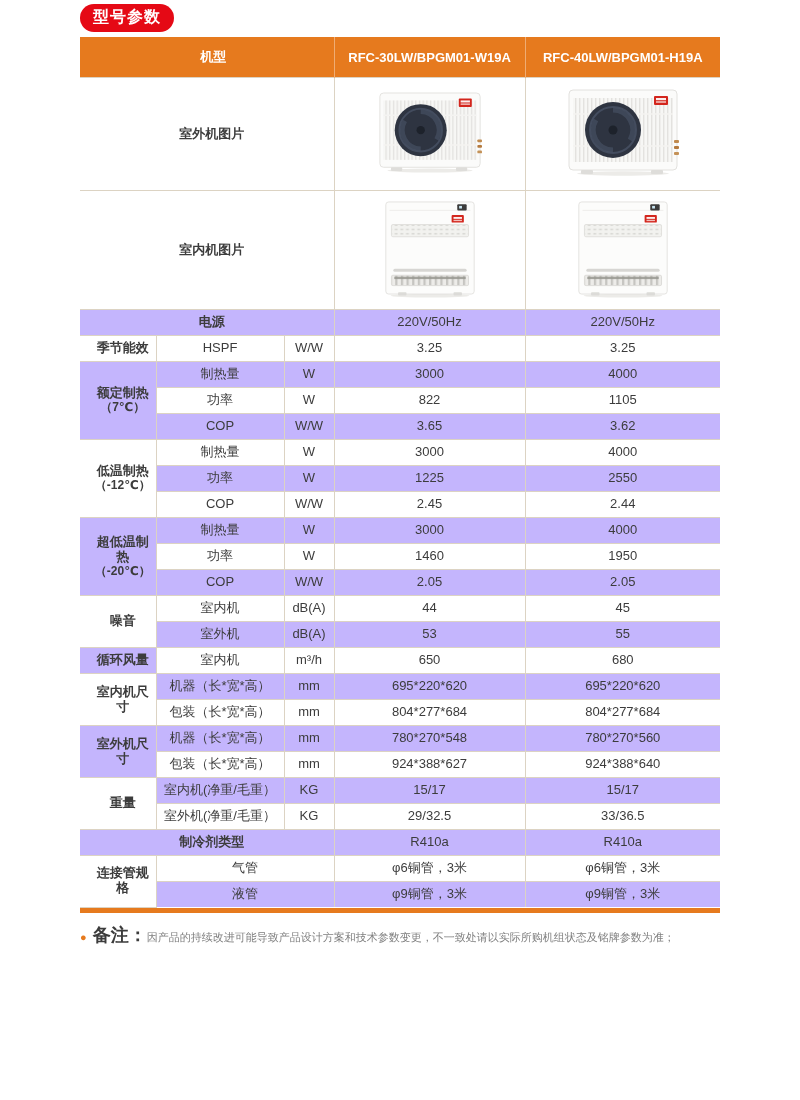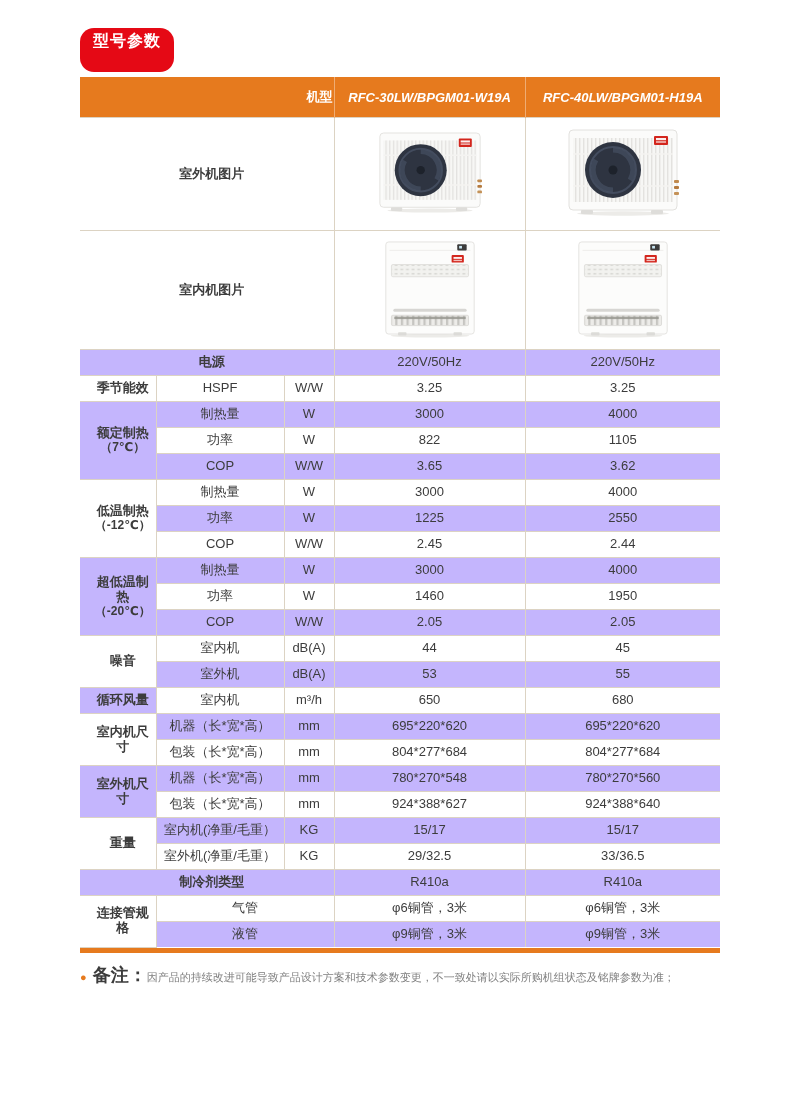--- a/index.html
+++ b/index.html
@@ -1,24 +1,24 @@
 <!DOCTYPE html>
 <html><head>
 <meta charset="utf-8">
 <style>
   html,body{margin:0;padding:0;width:800px;height:1100px;background:#ffffff;overflow:hidden;
     font-family:"Liberation Sans","DejaVu Sans",sans-serif;}
   .page{width:640px;margin:0 0 0 80px;}
   .title{margin:82px 0 0 0;font-size:33px;font-weight:300;letter-spacing:.5px;color:#8B8177;line-height:1;}
-  .badge{display:inline-block;margin-top:28px;background:#E50915;color:#fff;font-size:16px;font-weight:bold;
-    padding:3px 13px 20px 13px;border-radius:14px;letter-spacing:1px;}
+  .badge{display:inline-block;margin-top:4px;background:#E50915;color:#fff;font-size:16px;font-weight:bold;
+    padding:3px 13px 4px 13px;border-radius:14px;letter-spacing:1px;}
   table.spec{border-collapse:collapse;table-layout:fixed;width:640px;margin-top:5px;}
   th.hdr{background:#E67A1E;color:#fff;font-size:13px;font-weight:bold;height:38px;border:none;}
-  th.hdr-label{text-align:right;padding-left:14px;}
-  th.hdr-model{border-left:1px solid rgba(255,255,255,.38);text-align:center;font-style:italic;}
+  th.hdr-label{text-align:center;padding-left:14px;}
+  th.hdr-model{border-left:1px solid rgba(255,255,255,.38);text-align:center;}
   td{border:1px solid #DCD3C3;text-align:center;vertical-align:middle;color:#3C3C3C;font-size:13px;
     height:25px;padding:0 2px;line-height:1.15;}
   td.label{text-align:center;padding-left:12px;font-weight:bold;}
   td.c1{border-left:none;}
   tr td:last-child{border-right:none;}
   tr:last-child td{border-bottom:none;}
   td.img-cell{height:112px;}
   td.img-cell-indoor{height:118px;}
   .peach{background:#c4b5fd;}
   .sub2{display:block;font-size:12px;font-weight:bold;}

